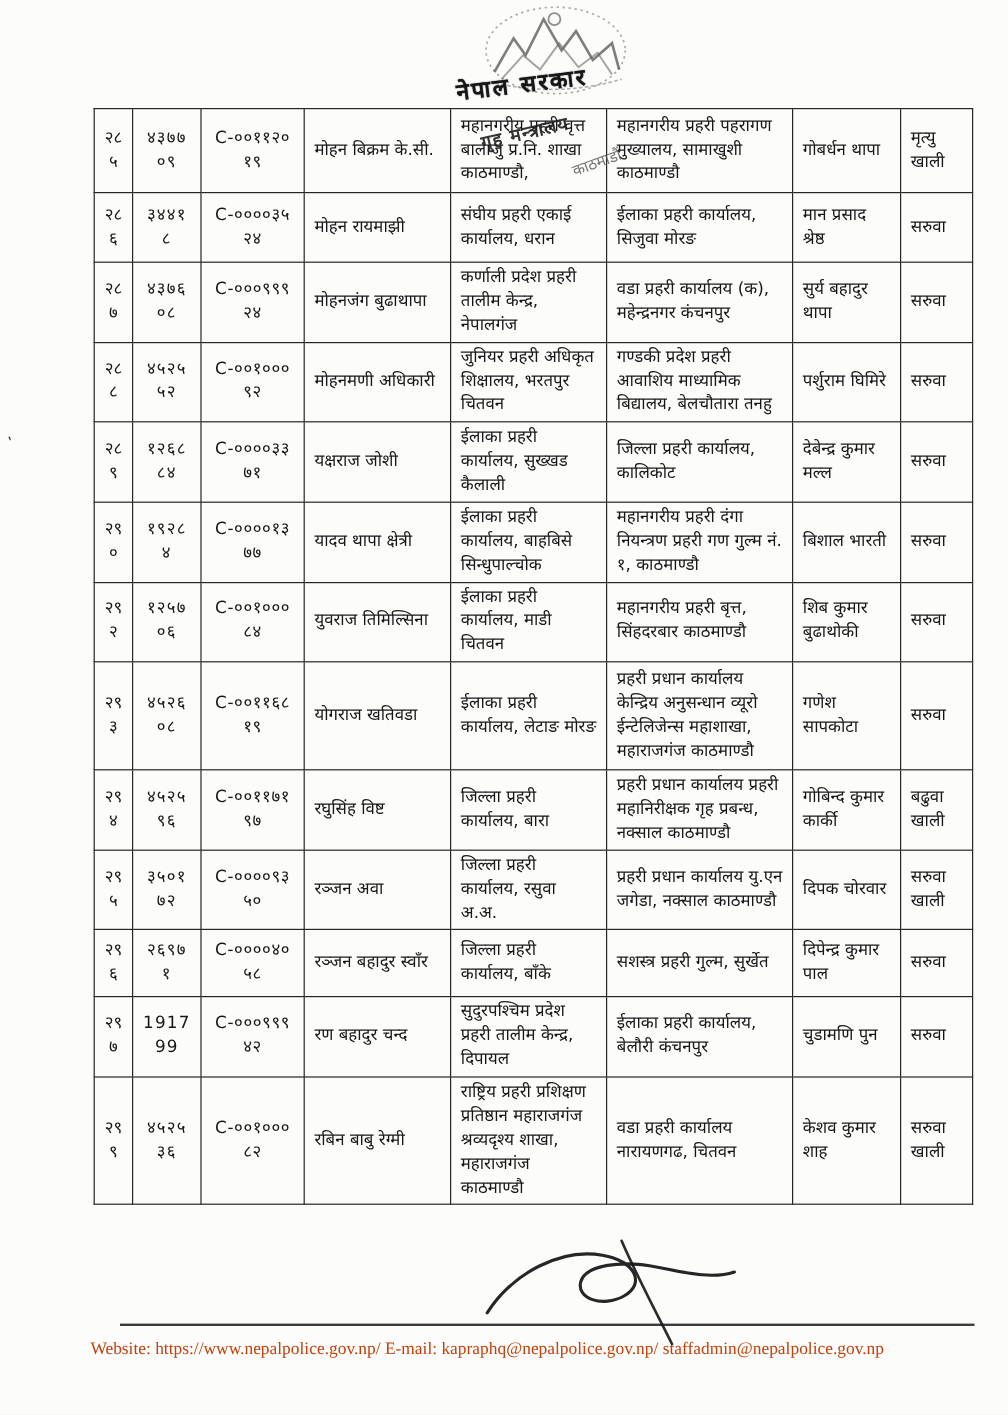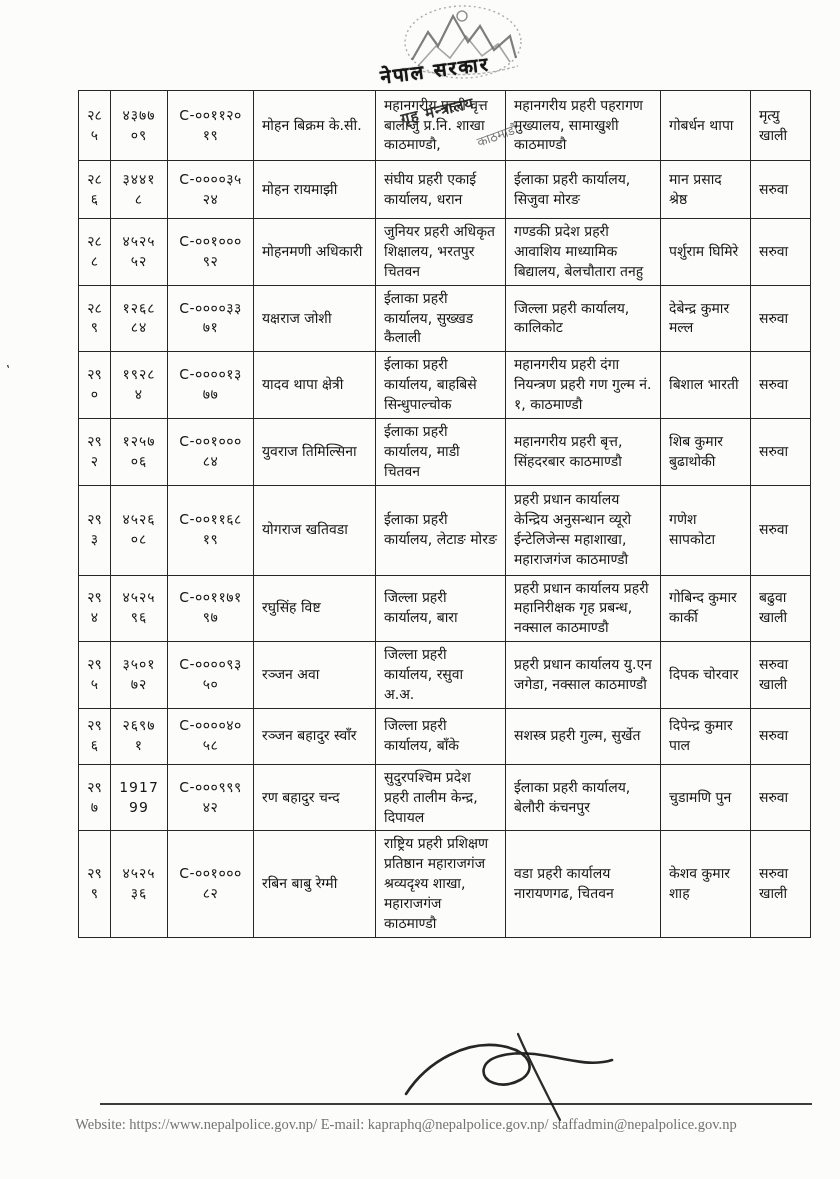--- a/index.html
+++ b/index.html
@@ -57,21 +57,21 @@
   
   .signature{position:absolute;left:398px;top:1032px;z-index:4;}
   .footer-line{
     position:absolute;left:100px;top:1103px;width:712px;height:2px;
     background:#3c3c3c;
   }
   .footer-text{
     position:absolute;left:0;top:1116px;width:812px;
     text-align:center;
     font-family:"Liberation Serif",serif;
-    font-size:14.5px;color:#737373;
+    font-size:14.5px;color:#c2410c;
   }
   .margin-mark{
     position:absolute;left:6px;top:362px;font-size:13px;color:#333;
   }
 </style>
 </head>
 <body>
 
 <div class="page">
 
@@ -113,20 +113,30 @@
         <tr style="height: 58px;">
           <td class="col-sn">२८६</td>
           <td class="col-badge_no">३४४१८</td>
           <td class="col-cid_no">C-००००३५२४</td>
           <td class="col-name">मोहन रायमाझी</td>
           <td class="col-office_from">संघीय प्रहरी एकाई कार्यालय, धरान</td>
           <td class="col-office_to">ईलाका प्रहरी कार्यालय, सिजुवा मोरङ</td>
           <td class="col-replaced_by">मान प्रसाद श्रेष्ठ</td>
           <td class="col-remark">सरुवा</td>
         </tr>
+        <tr style="height: 59px;">
+          <td class="col-sn">२८७</td>
+          <td class="col-badge_no">४३७६०८</td>
+          <td class="col-cid_no">C-०००९९९२४</td>
+          <td class="col-name">मोहनजंग बुढाथापा</td>
+          <td class="col-office_from">कर्णाली प्रदेश प्रहरी तालीम केन्द्र, नेपालगंज</td>
+          <td class="col-office_to">वडा प्रहरी कार्यालय (क), महेन्द्रनगर कंचनपुर</td>
+          <td class="col-replaced_by">सुर्य बहादुर थापा</td>
+          <td class="col-remark">सरुवा</td>
+        </tr>
         <tr style="height: 65px;">
           <td class="col-sn">२८८</td>
           <td class="col-badge_no">४५२५५२</td>
           <td class="col-cid_no">C-००१०००९२</td>
           <td class="col-name">मोहनमणी अधिकारी</td>
           <td class="col-office_from">जुनियर प्रहरी अधिकृत शिक्षालय, भरतपुर चितवन</td>
           <td class="col-office_to">गण्डकी प्रदेश प्रहरी आवाशिय माध्यामिक बिद्यालय, बेलचौतारा तनहु</td>
           <td class="col-replaced_by">पर्शुराम घिमिरे</td>
           <td class="col-remark">सरुवा</td>
         </tr>

